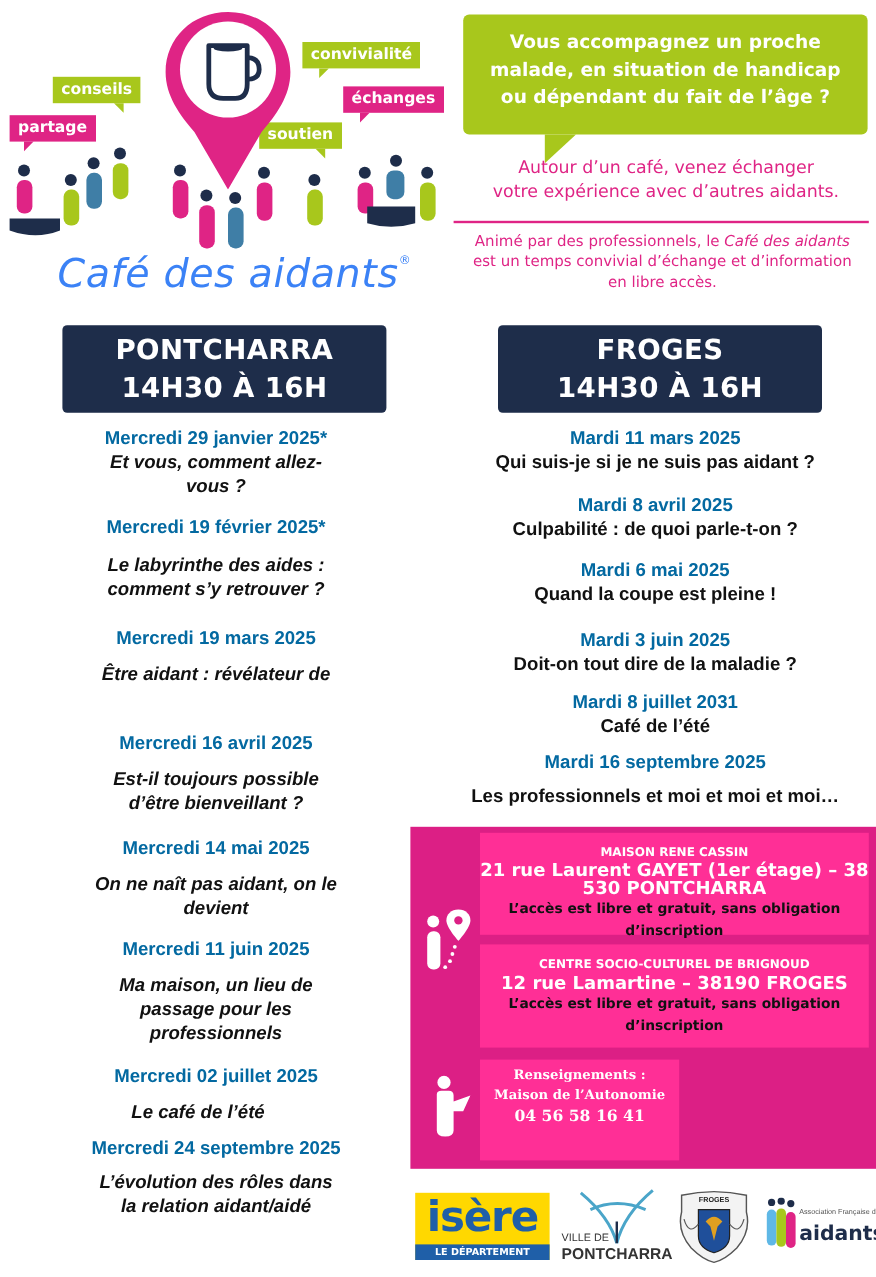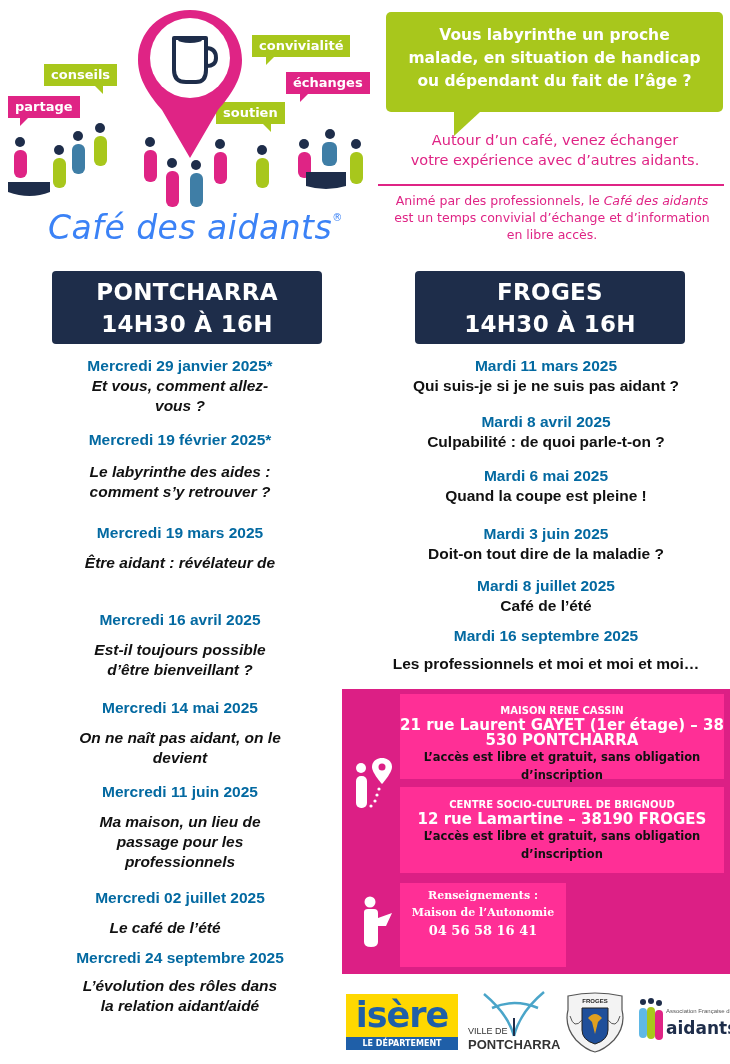--- a/index.html
+++ b/index.html
@@ -117,21 +117,21 @@
     <rect x="322" y="22" width="15" height="24" rx="6" fill="#3f7ea6"></rect>
     <circle cx="356" cy="24" r="5" fill="#1e2d4a"></circle>
     <rect x="350" y="32" width="13" height="32" rx="6" fill="#a8c71c"></rect>
     <path d="M306 52 L346 52 L346 66 Q326 72 306 66 Z" fill="#1e2d4a"></path>
   </svg>
 
   <div class="brand-title"><span>Café des aidants</span><sup>®</sup></div>
 </div>
 
 <div class="question-bubble">
-  <div>Vous labyrinthe un proche</div>
+  <div>Vous accompagnez un proche</div>
   <div>malade, en situation de handicap</div>
   <div>ou dépendant du fait de l’âge ?</div>
 </div>
 <div class="intro-lead">
   <div>Autour d’un café, venez échanger</div>
   <div>votre expérience avec d’autres aidants.</div>
 </div>
 <div class="intro-rule"></div>
 <div class="intro-sub">
   <div><span>Animé par des professionnels, le </span><em>Café des aidants</em></div>
@@ -201,21 +201,21 @@
   </div>
   <div class="evt" style="top:110px;">
     <span class="date">Mardi 6 mai 2025</span>
     <span class="topic">Quand la coupe est pleine !</span>
   </div>
   <div class="evt" style="top:168px;">
     <span class="date">Mardi 3 juin 2025</span>
     <span class="topic">Doit-on tout dire de la maladie ?</span>
   </div>
   <div class="evt" style="top:220px;">
-    <span class="date">Mardi 8 juillet 2025</span>
+    <span class="date">Mardi 8 juillet 2031</span>
     <span class="topic">Café de l’été</span>
   </div>
   <div class="evt" style="top:270px;">
     <span class="date">Mardi 16 septembre 2025</span>
     <span class="topic" style="margin-top:8px;">Les professionnels et moi et moi et moi…</span>
   </div>
 </div>
 
 <div class="info-box"></div>
 

